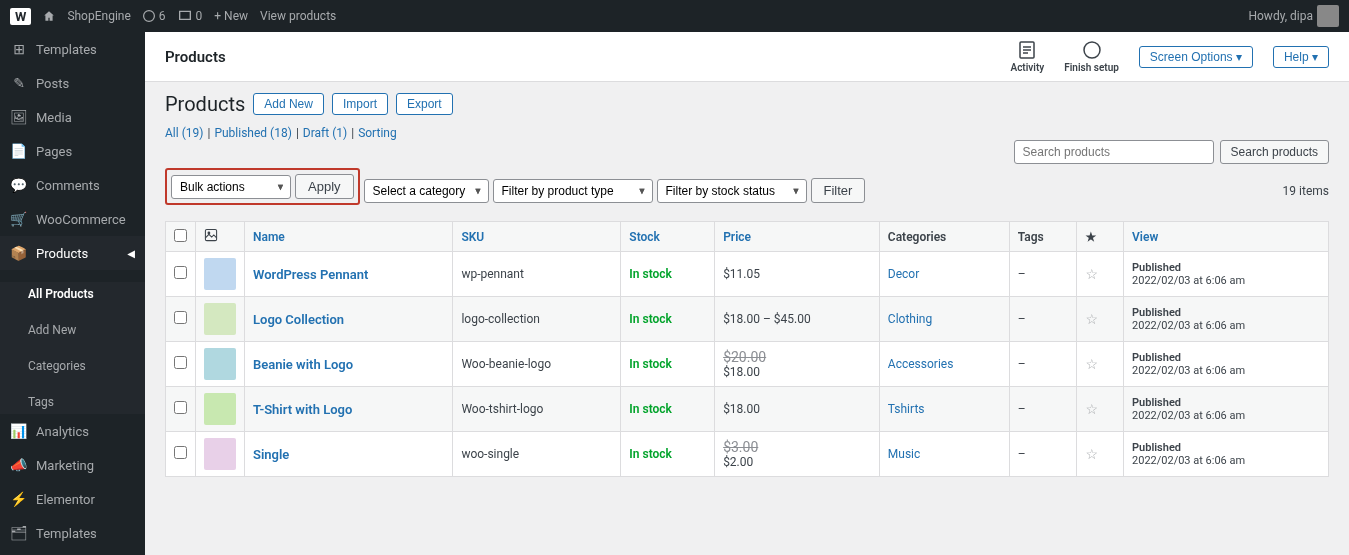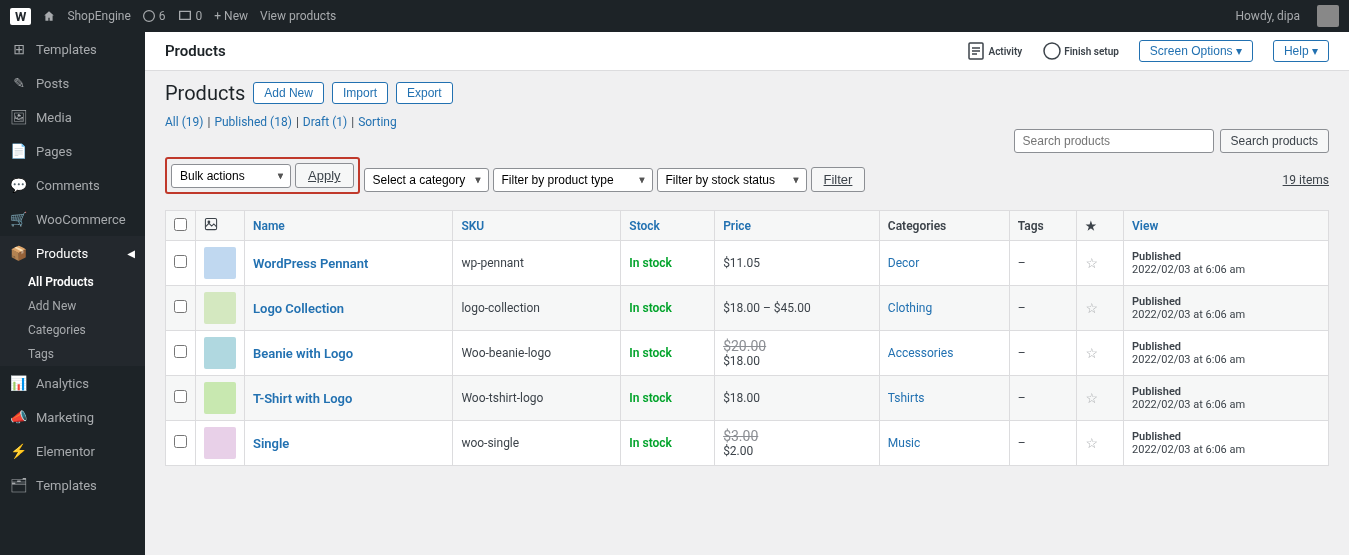--- a/index.html
+++ b/index.html
@@ -10,21 +10,21 @@
       background: #1d2327;
       color: #a7aaad;
       height: 32px;
       display: flex;
       align-items: center;
       padding: 0 10px;
       gap: 12px;
       font-size: 12px;
     }
     .admin-bar-item { display: flex; align-items: center; gap: 4px; color: #a7aaad; cursor: pointer; }
-    .admin-bar-right { margin-left: auto; display: flex; align-items: center; gap: 17px; color: #a7aaad; font-size: 12px; }
+    .admin-bar-right { margin-left: auto; display: flex; align-items: center; gap: 4px; color: #a7aaad; font-size: 12px; }
     .admin-bar-avatar { width: 22px; height: 22px; background: #888; border-radius: 2px; display: inline-block; }
 
     
     .layout { display: flex; height: calc(555px - 32px); }
 
     
     .sidebar {
       width: 145px;
       background: #1d2327;
       color: #a7aaad;
@@ -40,39 +40,39 @@
       font-size: 13px;
       color: #a7aaad;
       position: relative;
     }
     .sidebar-item.active-parent { background: #33373c; color: #fff; }
     .sidebar-icon { width: 18px; height: 18px; display: flex; align-items: center; justify-content: center; font-size: 14px; }
     .sidebar-arrow { margin-left: auto; font-size: 10px; }
 
     
     .sidebar-submenu { background: #23282d; }
-    .sidebar-submenu .sidebar-item { padding: 5px 10px 5px 28px; font-size: 12px; }
+    .sidebar-submenu .sidebar-item { padding: 5px 10px 5px 28px; font-size: 12px; margin-top: 12px; }
     .sidebar-submenu .sidebar-item.current { color: #fff; font-weight: 600; }
 
     
     .main { flex: 1; overflow: auto; background: #f0f0f1; }
 
     .page-header {
       background: #fff;
       border-bottom: 1px solid #dcdcde;
       padding: 8px 20px;
       font-size: 15px;
       font-weight: 600;
       color: #1d2327;
       display: flex;
       align-items: center;
       justify-content: space-between;
     }
     .page-header-icons { display: flex; gap: 20px; align-items: center; }
-    .header-icon-item { display: flex; flex-direction: row; align-items: center; font-size: 10px; color: #3c434a; cursor: pointer; gap: 2px; }
+    .header-icon-item { display: flex; flex-direction: column; align-items: center; font-size: 10px; color: #3c434a; cursor: pointer; gap: 2px; }
     .header-icon-item svg { width: 20px; height: 20px; }
 
     .content-wrap { padding: 10px 20px; }
 
     
     .products-title-row {
       display: flex;
       align-items: center;
       gap: 8px;
       margin-bottom: 10px;
@@ -349,21 +349,21 @@
         </a>
         <span class="sep"> | </span>
         <a class="sorting-link">Sorting</a>
       </div>
 
       <div class="search-products-row">
         <input type="text" class="search-input" placeholder="Search products" style="">
         <button class="btn-search">Search products</button>
       </div>
 
-      <div style="display:flex; align-items:center; gap:4px; margin-bottom:8px;text-decoration:underline;">
+      <div style="display:flex; align-items:center; gap:4px; margin-bottom:8px;">
 
         <div class="bulk-actions-bar">
           <div class="select-wrapper">
             <select class="select-styled">
               <option>Bulk actions</option>
               <option>Edit</option>
               <option>Move to Trash</option>
             </select>
             <span style="position:absolute;right:6px;top:50%;transform:translateY(-50%);font-size:9px;pointer-events:none;color:#555;">▼</span>
           </div>

